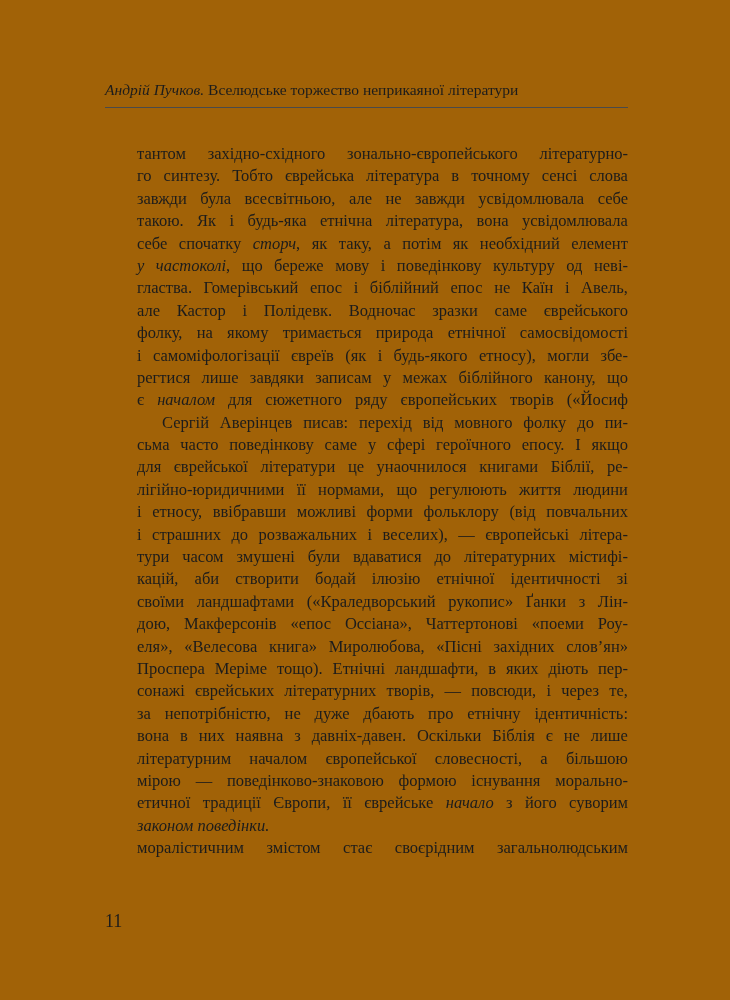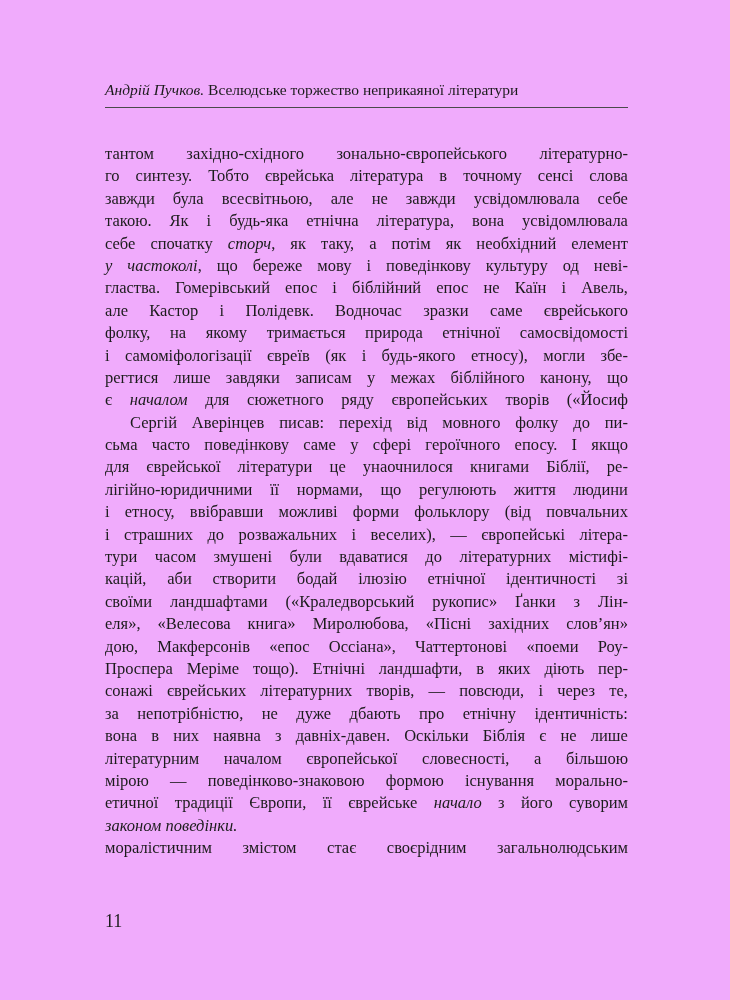--- a/index.html
+++ b/index.html
@@ -4,21 +4,21 @@
 <style>
   html, body { margin: 0; padding: 0; }
   body {
     font-family: "Liberation Serif", "DejaVu Serif", serif;
     background: #ffffff;
   }
   .page {
     position: relative;
     width: 730px;
     height: 1000px;
-    background: #f0abfc;
+    background: #a16207;
     overflow: hidden;
     color: #1c1c1c;
   }
   .running-header {
     position: absolute;
     left: 105px;
     top: 80px;
     width: 523px;
     font-size: 15.5px;
     line-height: 20px;
@@ -35,20 +35,21 @@
     width: 523px;
     font-size: 16.5px;
     color: #1c1c1c;
   }
   .line {
     display: flex;
     justify-content: space-between;
     height: 22.4px;
     line-height: 22.4px;
     white-space: nowrap;
+    margin-left: 32px;
   }
   .line.last {
     display: block;
     text-align: left;
   }
   .line.indent { padding-left: 25px; }
   .line i { font-style: italic; }
   .page-number {
     position: absolute;
     left: 105px;
@@ -279,36 +280,36 @@
       <div class="line">
         <span>своїми</span>
         <span>ландшафтами</span>
         <span>(«Краледворський</span>
         <span>рукопис»</span>
         <span>Ґанки</span>
         <span>з</span>
         <span>Лін-</span>
       </div>
       <div class="line">
+        <span>дою,</span>
+        <span>Макферсонів</span>
+        <span>«епос</span>
+        <span>Оссіана»,</span>
+        <span>Чаттертонові</span>
+        <span>«поеми</span>
+        <span>Роу-</span>
+      </div>
+      <div class="line">
         <span>еля»,</span>
         <span>«Велесова</span>
         <span>книга»</span>
         <span>Миролюбова,</span>
         <span>«Пісні</span>
         <span>західних</span>
         <span>слов’ян»</span>
-      </div>
-      <div class="line">
-        <span>дою,</span>
-        <span>Макферсонів</span>
-        <span>«епос</span>
-        <span>Оссіана»,</span>
-        <span>Чаттертонові</span>
-        <span>«поеми</span>
-        <span>Роу-</span>
       </div>
       <div class="line">
         <span>Проспера</span>
         <span>Меріме</span>
         <span>тощо).</span>
         <span>Етнічні</span>
         <span>ландшафти,</span>
         <span>в</span>
         <span>яких</span>
         <span>діють</span>

